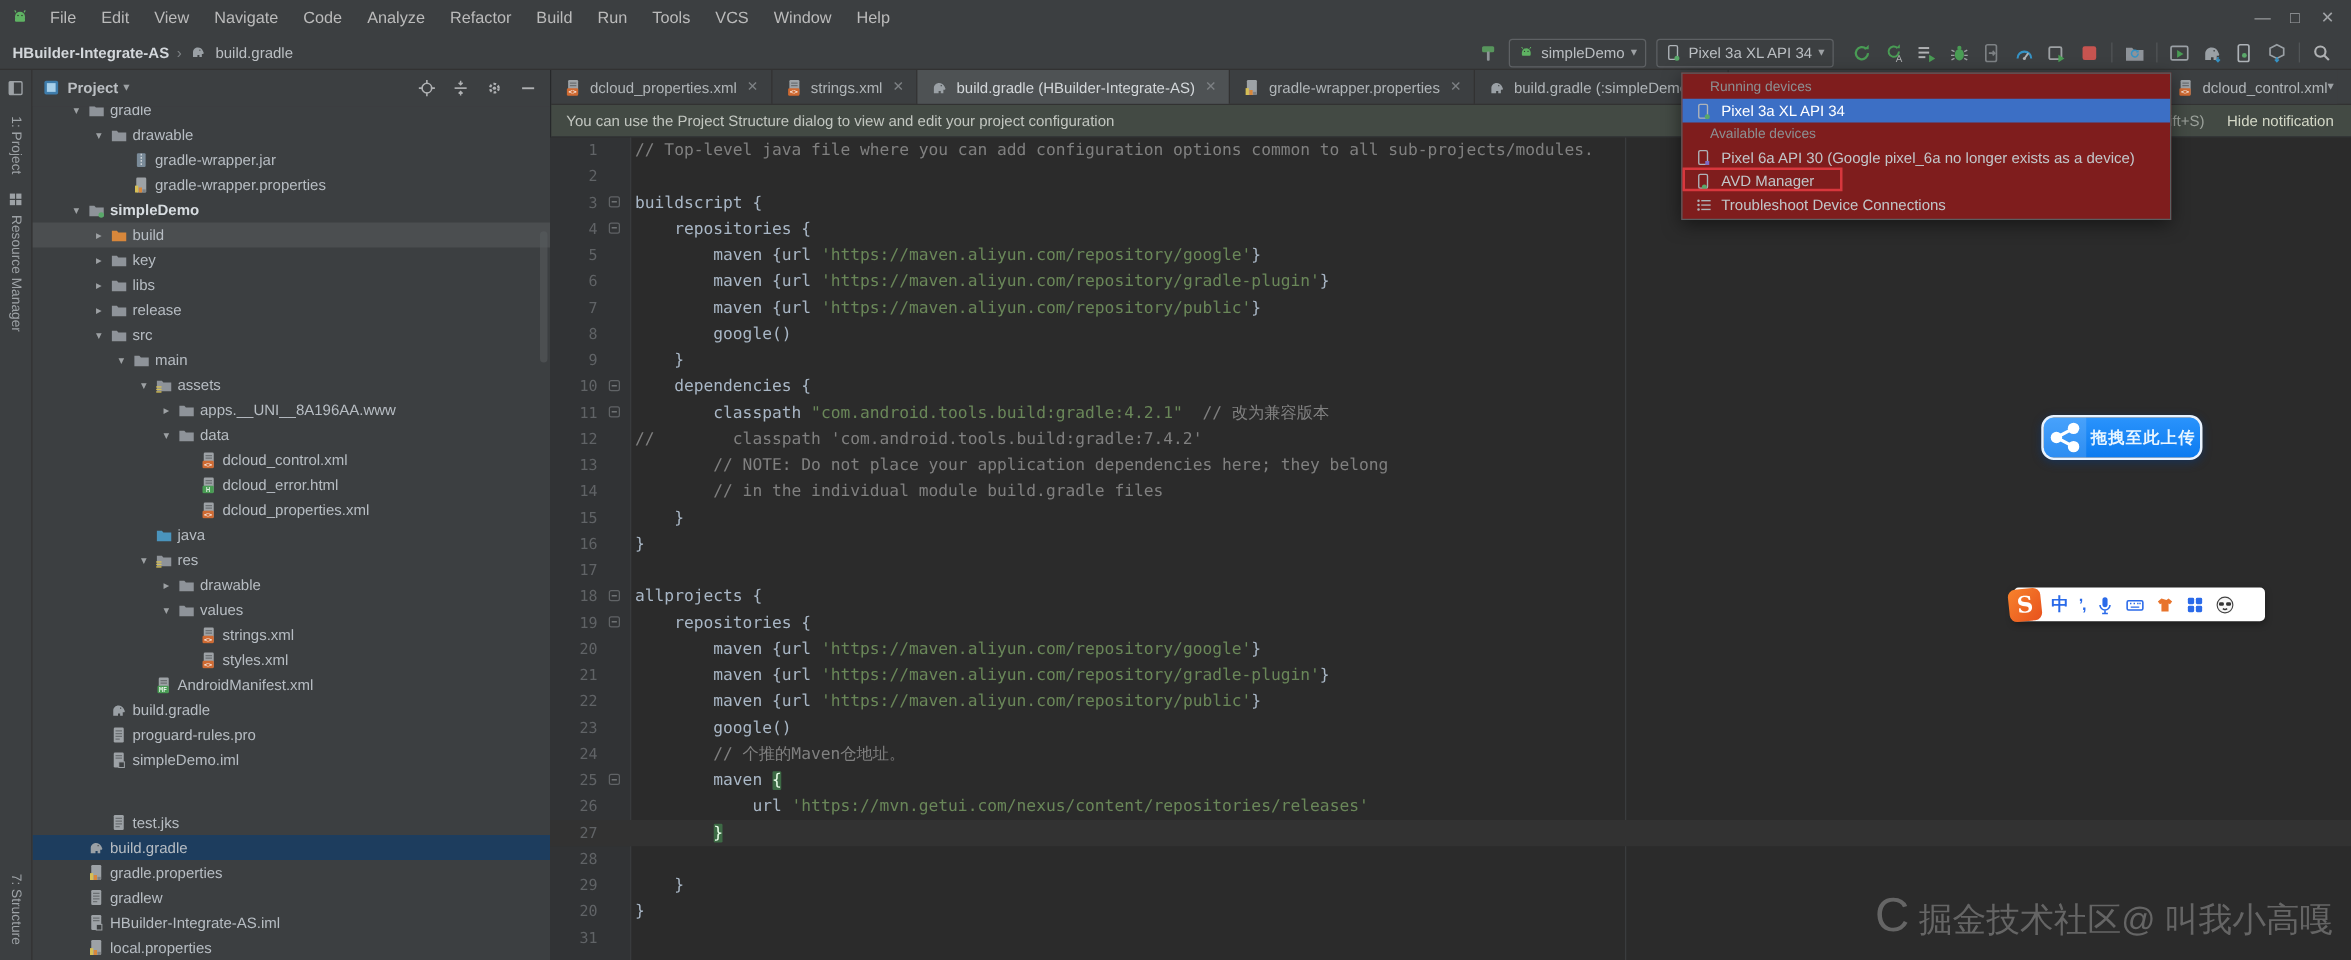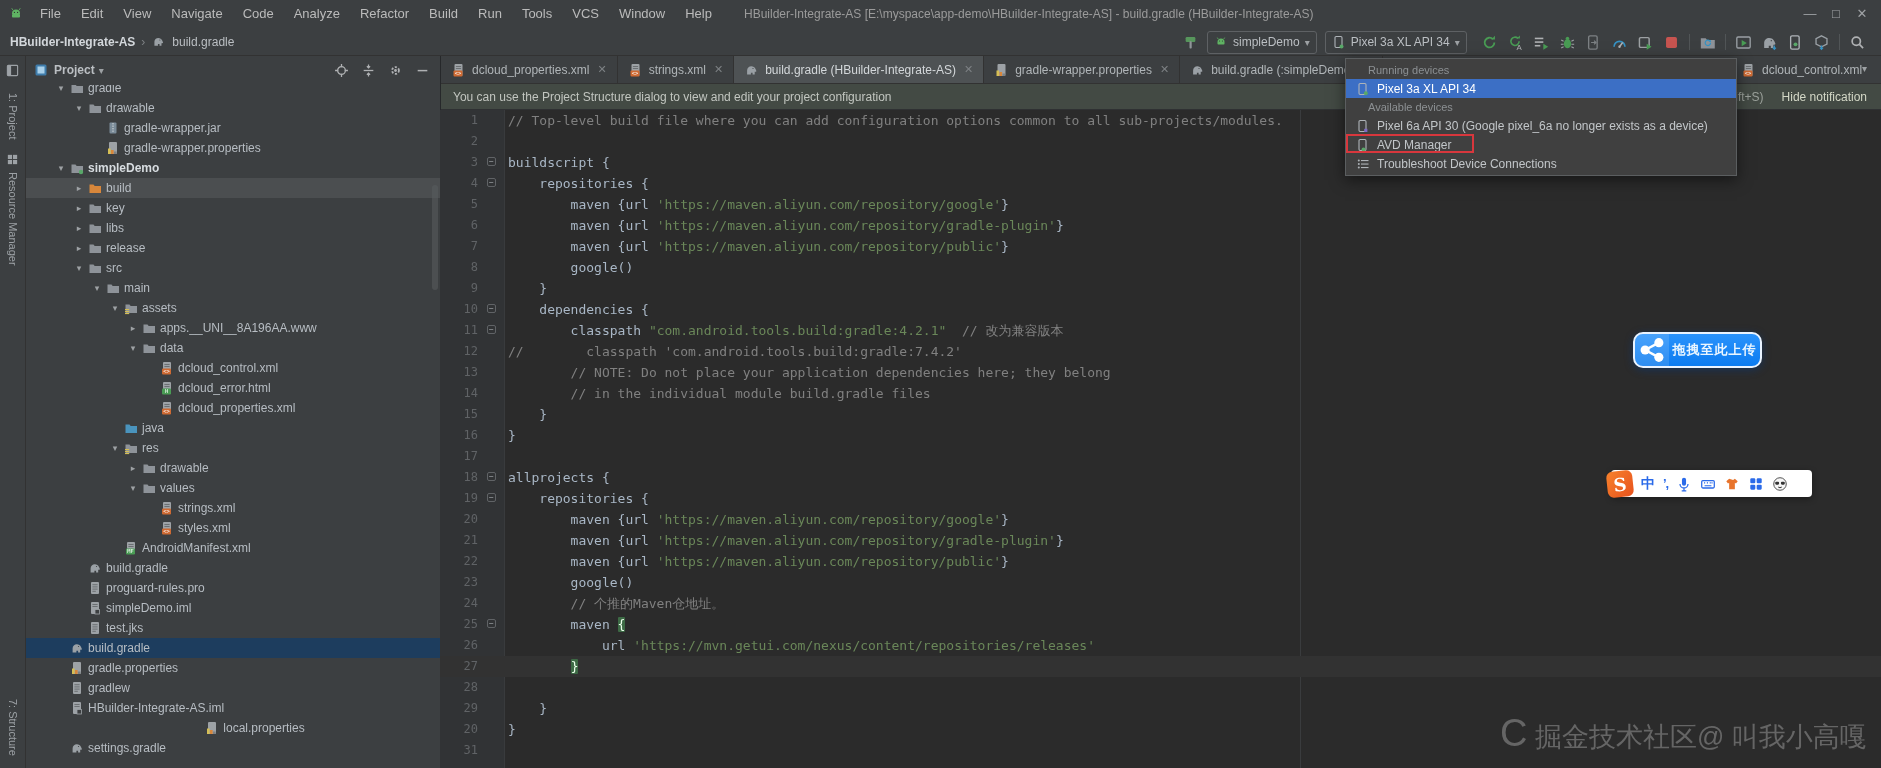--- a/index.html
+++ b/index.html
@@ -84,21 +84,21 @@
   .cl .fold{position:absolute;left:47px;top:5px;width:9px;height:9px;border:1px solid #606366;border-radius:2px;
             color:#9da1a4;font-size:8px;line-height:8px;text-align:center;box-sizing:border-box;background:#313335;}
   .cl .ct{position:absolute;left:68px;top:0;white-space:pre;font-size:13px;}
   .cl .ct .p{color:#a9b7c6;}
   .cl .ct .c{color:#808080;}
   .cl .ct .s{color:#6a8759;}
   .cl .ct .b{color:#eaffea;background:#3d6a45;border-radius:1px;}
   #margin-guide{position:absolute;left:860px;top:0;width:1px;height:658px;background:#3a3c3e;}
 
   
-  #device-menu{left:1345px;top:58px;width:392px;background:#404040;border:1px solid #5b5e60;z-index:50;
+  #device-menu{left:1345px;top:58px;width:392px;background:#7f1d1d;border:1px solid #5b5e60;z-index:50;
                box-shadow:0 4px 14px rgba(0,0,0,.5);box-sizing:border-box;padding:2px 0;}
   .dm-header{height:18px;line-height:18px;padding-left:22px;font-size:11px;color:#8c9093;}
   .dm-item{position:relative;height:19px;display:flex;align-items:center;gap:7px;padding-left:10px;font-size:12px;color:#c2c6c9;white-space:nowrap;}
   .dm-item.selected{background:#3c6fc5;color:#ffffff;}
   .dm-item .icn{width:14px;height:14px;flex:none;}
   .dm-item .red-box{position:absolute;left:0px;top:-1px;width:128px;height:19px;border:2px solid #d8373d;box-sizing:border-box;pointer-events:none;}
 
   
   #upload-btn{left:1633px;top:332px;width:129px;height:36px;z-index:60;border:2px solid #e9f3ff;border-radius:10px;
               background:linear-gradient(180deg,#2a93fc,#0b7bf0);display:flex;align-items:center;box-sizing:border-box;
@@ -140,21 +140,20 @@
       <span class="menu-item">Code</span>
       <span class="menu-item">Analyze</span>
       <span class="menu-item">Refactor</span>
       <span class="menu-item">Build</span>
       <span class="menu-item">Run</span>
       <span class="menu-item">Tools</span>
       <span class="menu-item">VCS</span>
       <span class="menu-item">Window</span>
       <span class="menu-item">Help</span>
     </div>
-  <div id="win-title">HBuilder-Integrate-AS [E:\myspace\app-demo\HBuilder-Integrate-AS] - build.gradle (HBuilder-Integrate-AS)</div>
   <div id="win-controls">
     <span class="winbtn">—</span>
     <span class="winbtn">□</span>
     <span class="winbtn">✕</span>
   </div>
 </div>
 
 <div id="toolbar2" class="abs">
   <div id="breadcrumb">
     <span class="bc-root">HBuilder-Integrate-AS</span>
@@ -640,21 +639,21 @@
         <span class="icn" style="width: 18px; height: 14px;">
           <svg width="100%" height="100%" viewBox="0 0 14 14">
             <rect x="3" y="1" width="8" height="12" rx="1" fill="#9da2a6"></rect>
             <rect x="4.4" y="3" width="5.2" height="1" fill="#6b6f72"></rect>
             <rect x="4.4" y="5" width="5.2" height="1" fill="#6b6f72"></rect>
             <rect x="7" y="8.5" width="4.5" height="4.5" fill="#3c3f41" stroke="#9da2a6" stroke-width=".8"></rect>
           </svg>
         </span>
         <span class="lbl">simpleDemo.iml</span>
       </div>
-      <div class="trow" style="padding-left: 46px;">
+      <div class="trow" style="padding-left: 46px; margin-top: 30px;">
         <span class="arrow"></span>
         <span class="icn" style="width: 18px; height: 14px;">
           <svg width="100%" height="100%" viewBox="0 0 14 14">
             <rect x="3" y="1" width="8" height="12" rx="1" fill="#9da2a6"></rect>
             <rect x="4.4" y="3.2" width="5.2" height="1" fill="#6b6f72"></rect>
             <rect x="4.4" y="5.4" width="5.2" height="1" fill="#6b6f72"></rect>
             <rect x="4.4" y="7.6" width="5.2" height="1" fill="#6b6f72"></rect>
             <rect x="4.4" y="9.8" width="3.4" height="1" fill="#6b6f72"></rect>
           </svg>
         </span>
@@ -700,21 +699,21 @@
         <span class="icn" style="width: 18px; height: 14px;">
           <svg width="100%" height="100%" viewBox="0 0 14 14">
             <rect x="3" y="1" width="8" height="12" rx="1" fill="#9da2a6"></rect>
             <rect x="4.4" y="3" width="5.2" height="1" fill="#6b6f72"></rect>
             <rect x="4.4" y="5" width="5.2" height="1" fill="#6b6f72"></rect>
             <rect x="7" y="8.5" width="4.5" height="4.5" fill="#3c3f41" stroke="#9da2a6" stroke-width=".8"></rect>
           </svg>
         </span>
         <span class="lbl">HBuilder-Integrate-AS.iml</span>
       </div>
-      <div class="trow" style="padding-left: 28px; justify-content: center;">
+      <div class="trow" style="padding-left: 28px;">
         <span class="arrow"></span>
         <span class="icn" style="width: 18px; height: 14px;">
           <svg width="100%" height="100%" viewBox="0 0 14 14">
             <rect x="3" y="1" width="8" height="12" rx="1" fill="#9da2a6"></rect>
             <rect x="2" y="7.5" width="2.6" height="5.5" fill="#d6bf55"></rect>
             <rect x="5" y="9" width="2.6" height="4" fill="#d8873b"></rect>
             <rect x="8" y="10.5" width="2.6" height="2.5" fill="#7d8184"></rect>
           </svg>
         </span>
         <span class="lbl">local.properties</span>
@@ -815,21 +814,21 @@
     <span class="nlink">Hide notification</span>
   </span>
 </div>
 
 <div id="code" class="abs">
   <div id="gutter-bg"></div>
   <div id="margin-guide"></div>
   <div id="code-lines">
       <div class="cl">
         <span class="num">1</span>
-        <span class="ct"><span class="c">// Top-level build file where you can add configuration options common to all sub-projects/modules.</span></span>
+        <span class="ct"><span class="c">// Top-level java file where you can add configuration options common to all sub-projects/modules.</span></span>
       </div>
       <div class="cl">
         <span class="num">2</span>
         <span class="ct"></span>
       </div>
       <div class="cl">
         <span class="num">3</span>
         <span class="fold">−</span>
         <span class="ct"><span class="p">buildscript {</span></span>
       </div>

